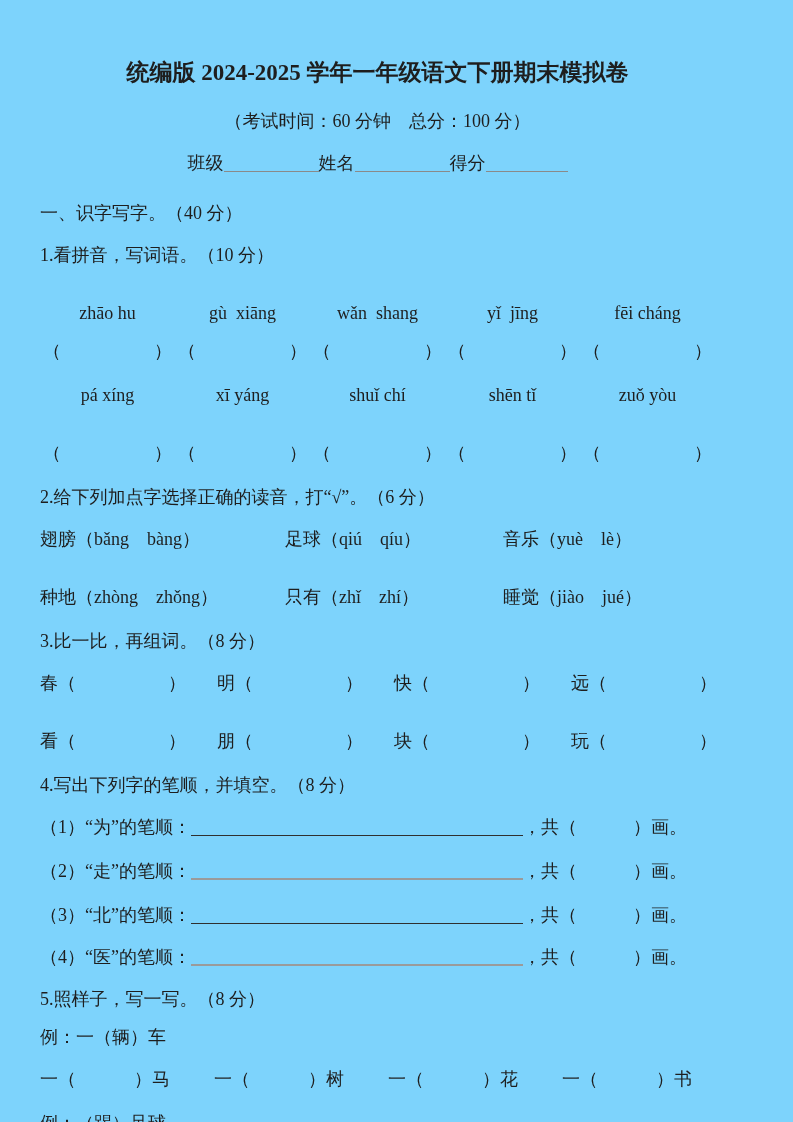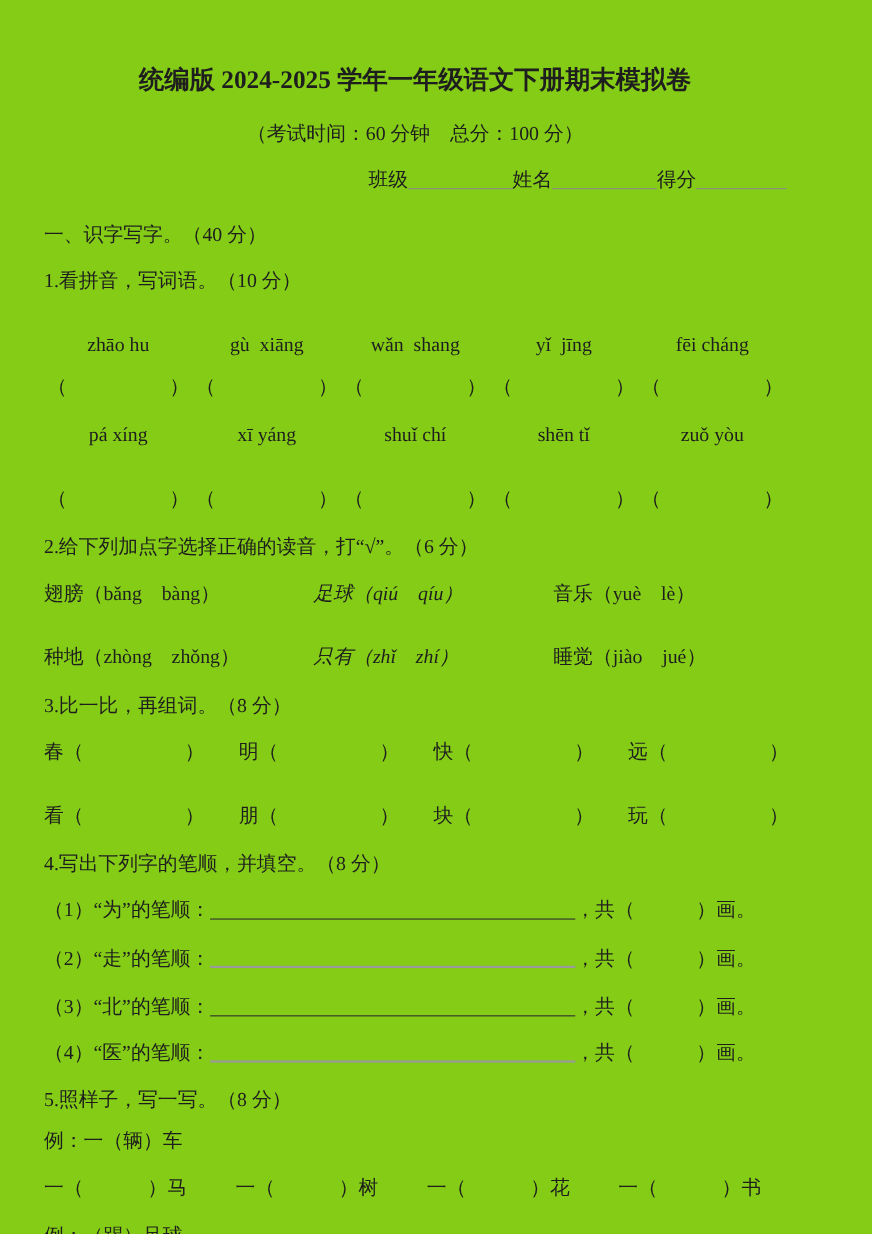--- a/index.html
+++ b/index.html
@@ -13,24 +13,24 @@
     overflow: hidden;
     font-family: "Liberation Serif", "DejaVu Serif", serif;
     color: #1e1e1e;
     font-size: 18px;
   }
   .page {
     box-sizing: border-box;
     width: 793px;
     height: 1122px;
     padding: 58px 78px 0 40px;
-    background: #84cc16;
+    background: #7dd3fc;
   }
   .line { line-height: 26px; white-space: pre-wrap; }
-  .center { text-align: right; }
+  .center { text-align: center; }
   .title {
     font-size: 23px;
     font-weight: bold;
     line-height: 30px;
     text-align: center;
     white-space: pre-wrap;
   }
   .subtitle { text-align: center; }
   .mt12 { margin-top: 12px; }
   .mt14 { margin-top: 32px; }
@@ -66,21 +66,21 @@
     box-sizing: border-box;
     display: flex;
     justify-content: space-between;
     padding: 0 3px;
     line-height: 26px;
   }
 
   
   .q2-row { display: flex; line-height: 26px; }
   .q2-col1 { width: 245px; }
-  .q2-col2 { width: 218px; font-style: italic; }
+  .q2-col2 { width: 218px; }
   .q2-col3 { flex: 1; }
   .opts { white-space: pre-wrap; }
   .dotted { position: relative; display: inline-block; }
   .dotted::after {
     content: "\2022";
     position: absolute;
     left: 50%;
     transform: translateX(-50%);
     bottom: -0.52em;
     font-size: 0.5em;

